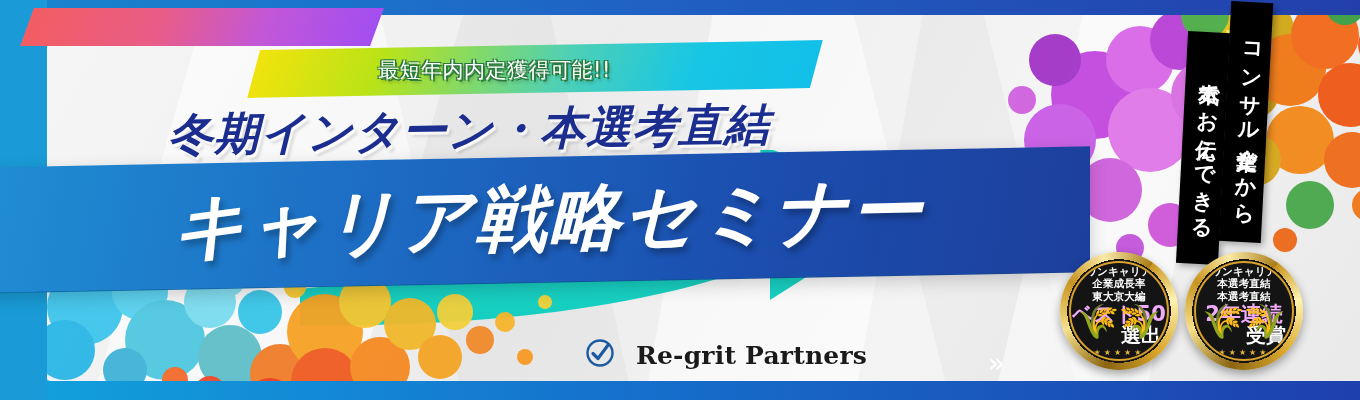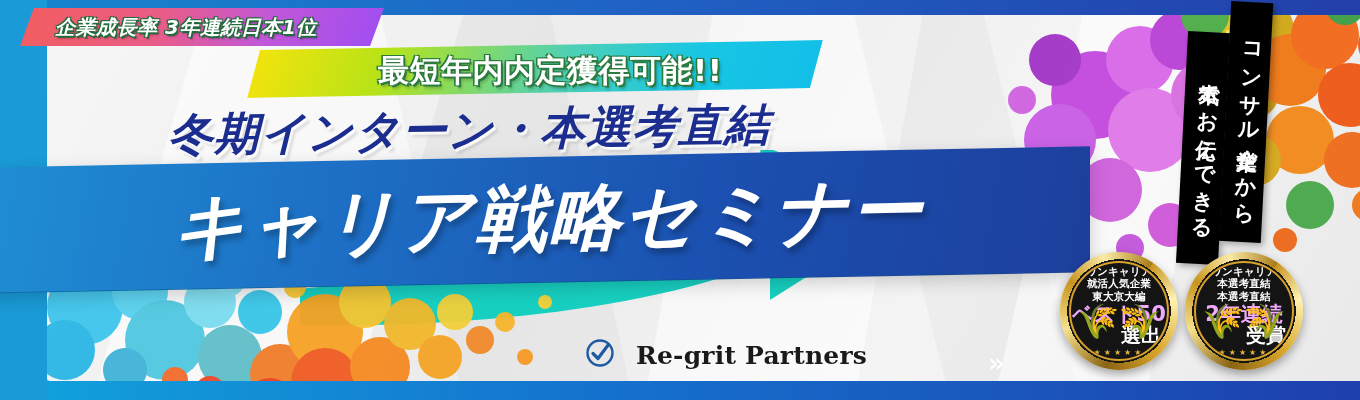--- a/index.html
+++ b/index.html
@@ -116,22 +116,22 @@
     background: linear-gradient(95deg, #f1e30d 0%, #b9e317 22%, #4fd0b5 55%, #18c6e4 78%, #12bfe8 100%);
     transform: skewX(-15deg) skewY(-1deg);
   }
   .yc-text {
     position: absolute;
     left: 378px; top: 52px;
     width: 440px;
     height: 36px;
     line-height: 36px;
     color: #ffffff;
-    font-size: 31px;
-    font-weight: bold;
+    font-size: 21px;
+    font-weight: normal;
     letter-spacing: 0.5px;
     text-shadow:
        2px 2px 0 #2b7a3e,
       -1.4px 1.4px 0 #2b7a3e,
        1.4px -1.4px 0 #2b7a3e,
       -1.4px -1.4px 0 #2b7a3e,
        3px 4px 3px rgba(0,0,0,0.22);
     white-space: nowrap;
   }
 
@@ -403,21 +403,20 @@
       
       
       
       
       
       
     </div>
   </div>
 
   <div class="pink-ribbon"></div>
-  <div class="pink-text">企業成長率 3年連続日本1位</div>
 
   <div class="yc-ribbon"></div>
   <div class="yc-text">最短年内内定獲得可能!!</div>
 
   <div class="headline">冬期インターン・本選考直結</div>
 
   <div class="main-title">キャリア戦略セミナー</div>
 
 
   <div class="logo">
@@ -434,21 +433,21 @@
 
   <div class="vbanner-gold"></div>
   <div class="vbanner vbanner-right">コンサル企業だから</div>
   <div class="vbanner vbanner-left">本気でお伝えできる</div>
 
   <div class="medal medal-1">
     <div class="medal-inner">
       <span class="laurel l">🌾</span>
       <span class="laurel r">🌾</span>
       <div class="m-small">ワンキャリア</div>
-      <div class="m-small">就活人気企業</div>
+      <div class="m-small">企業成長率</div>
       <div class="m-small">東大京大編</div>
       <div class="m-big">ベスト50</div>
       <div class="m-big2">選出</div>
       <div class="m-stars">★★★★★</div>
     </div>
   </div>
 
   <div class="medal medal-2">
     <div class="medal-inner">
       <span class="laurel l">🌾</span>

